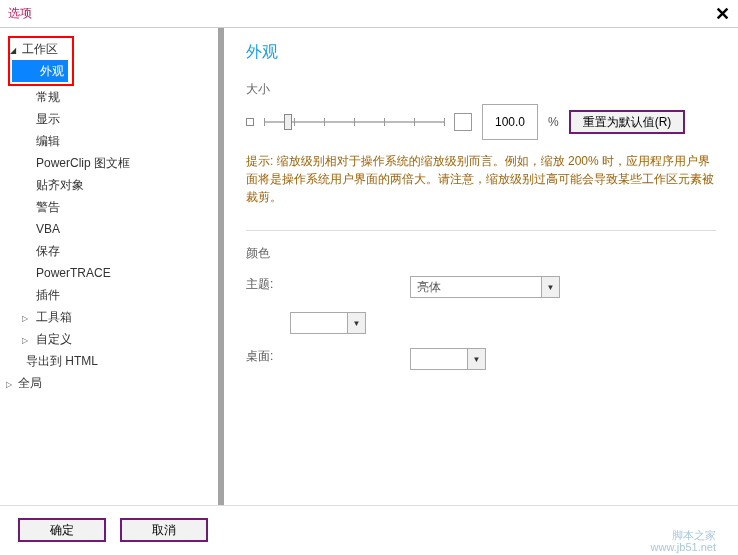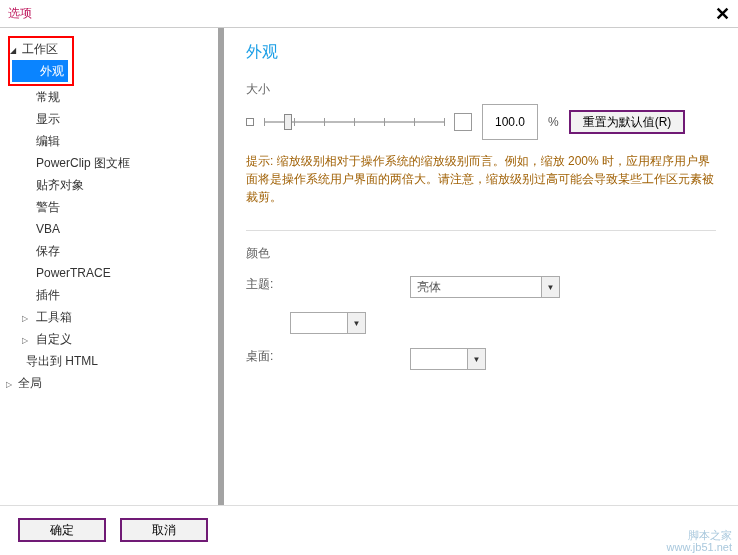--- a/index.html
+++ b/index.html
@@ -35,21 +35,21 @@
 .divider { border: none; border-top: 1px solid #ddd; margin: 18px 0 14px; }
 .form-row { display: flex; align-items: flex-start; margin: 14px 0; }
 .form-label { width: 120px; font-size: 12px; color: #555; }
 .combo { display: flex; border: 1px solid #aaa; height: 22px; background: #fff; margin-left: 44px; }
 .combo.wide { width: 150px; }
 .combo.small { width: 76px; }
 .combo .val { flex: 1; padding: 2px 6px; font-size: 12px; }
 .combo .arrow { width: 18px; border-left: 1px solid #aaa; display: flex; align-items: center; justify-content: center; font-size: 8px; color: #333; background: #f0f0f0; }
 .footer { height: 48px; display: flex; justify-content: flex-start; align-items: center; gap: 14px; padding: 0 18px; }
 .footer .btn { width: 88px; }
-.watermark { position: absolute; right: 6px; bottom: 2px; font-size: 11px; color: #a9c8dd; text-align: right; line-height: 12px; }
+.watermark { position: absolute; right: 22px; bottom: 2px; font-size: 11px; color: #a9c8dd; text-align: right; line-height: 12px; }
 </style>
 </head>
 <body>
 
 <div class="titlebar">
   <span class="title">选项</span>
   <span class="close">✕</span>
 </div>
 
 <div class="body">

